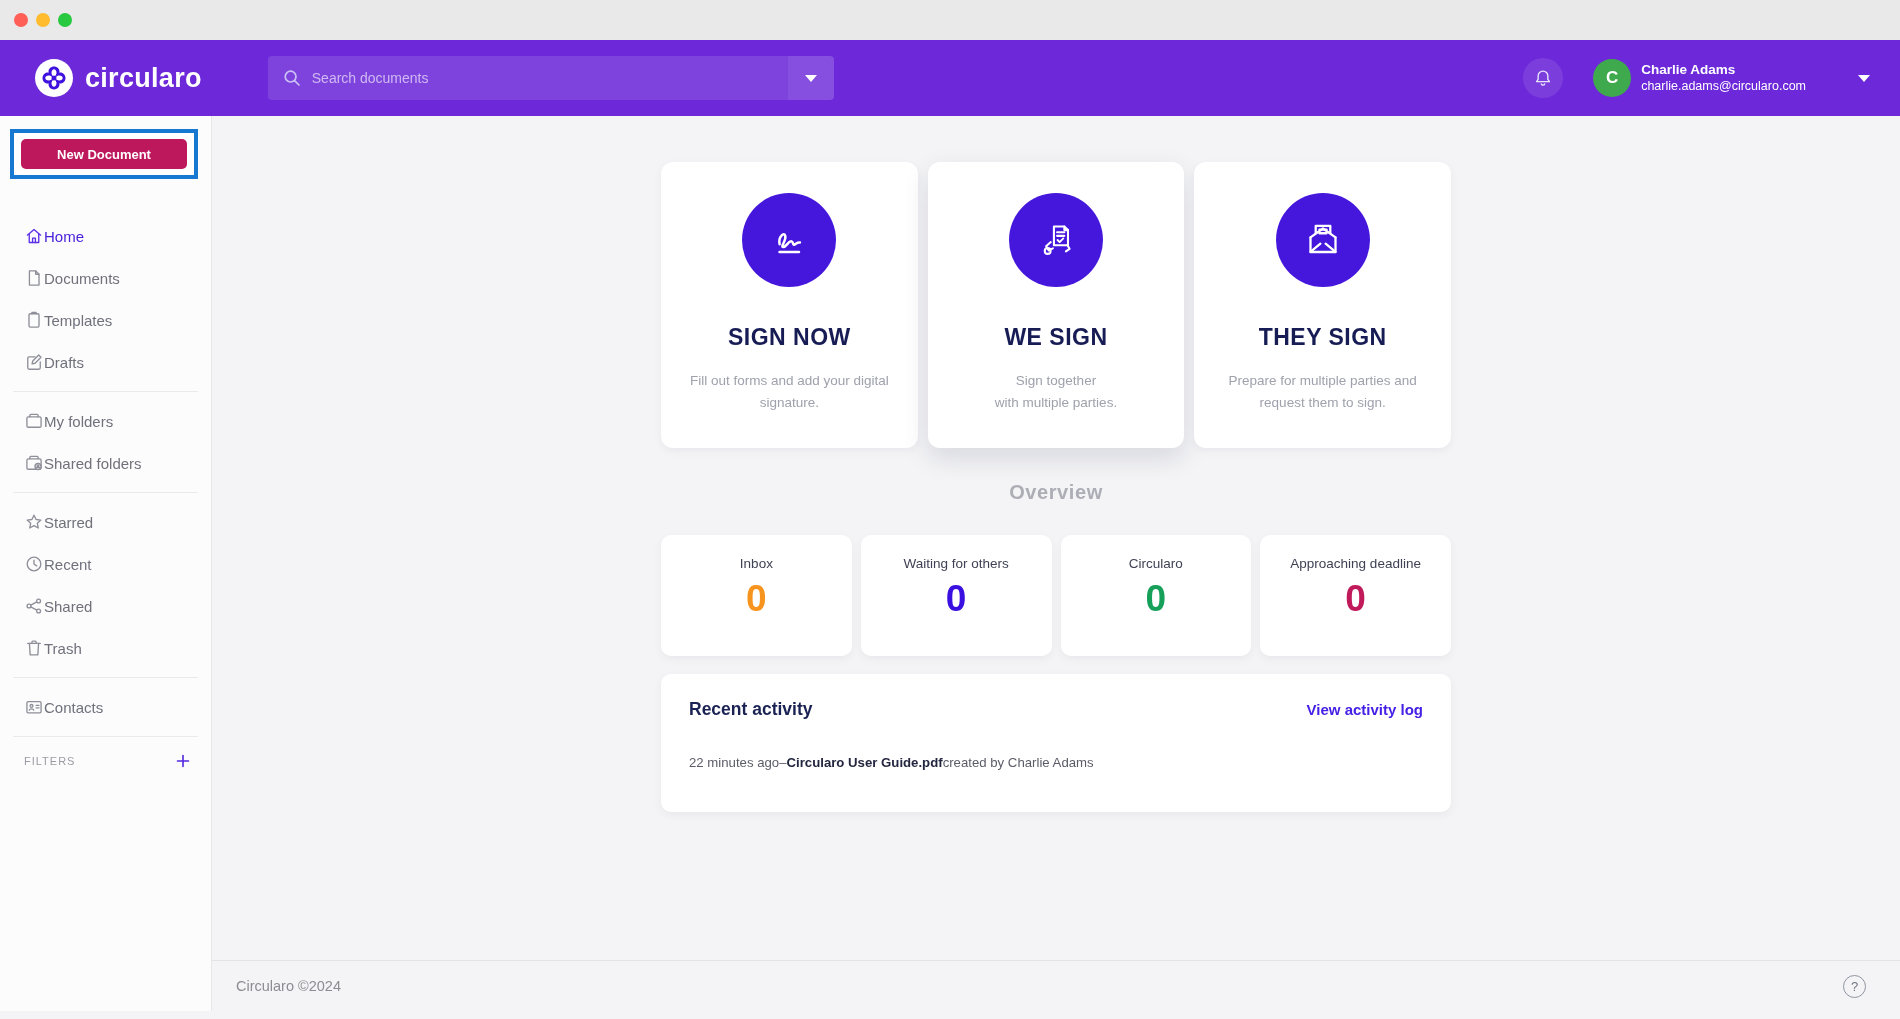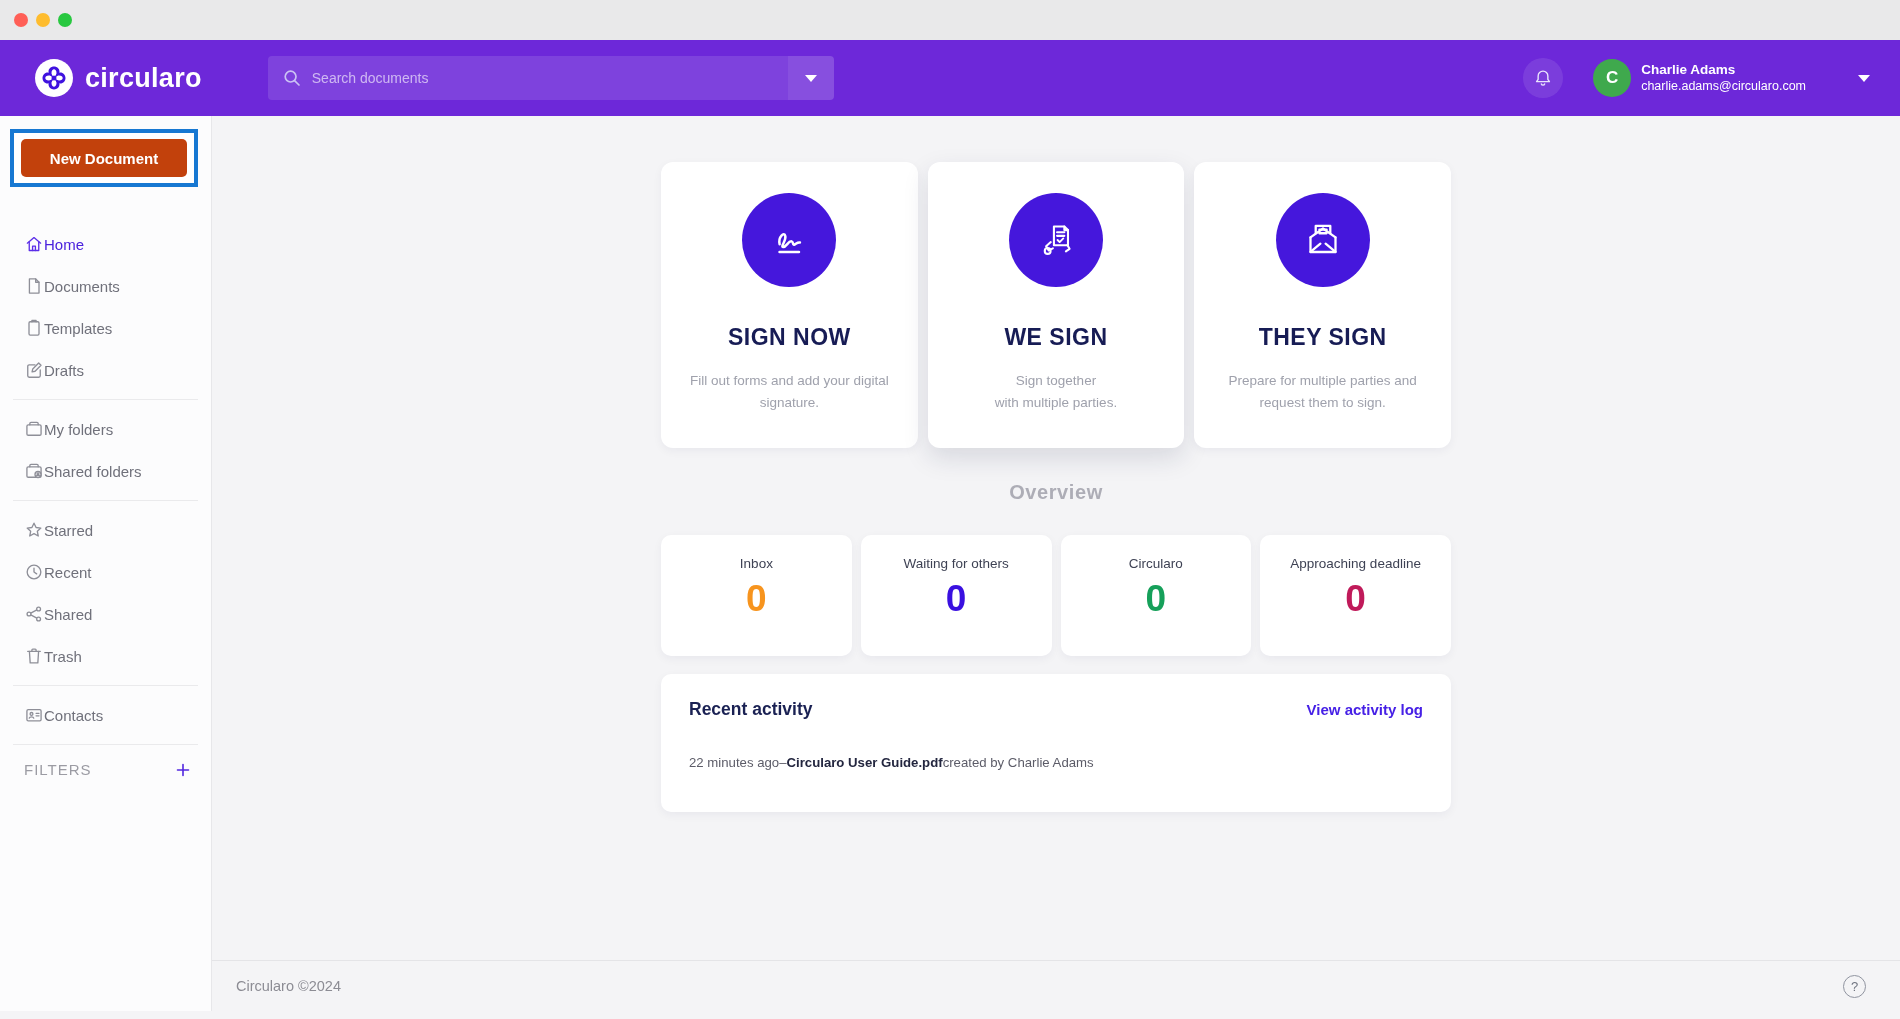--- a/index.html
+++ b/index.html
@@ -38,31 +38,31 @@
   .user-caret { margin-left:52px; }
 
   
   .body-row { display:flex; height:895px; }
   .sidebar { width:212px; background:#FCFCFD; border-right:1px solid #E7E7EA; padding-top:13px; flex-shrink:0; }
   .content { flex:1; display:flex; flex-direction:column; background:#F4F4F6; overflow:hidden; }
   .content-inner { width:790px; margin:0 auto; padding-top:46px; }
 
   
   .highlight-box { margin:0 13px 0 10px; border:4px solid #1778D2; padding:6px 7px; background:#fff; }
-  .new-doc-btn { width:100%; height:38px; background:#c2410c; border:none; border-radius:5px; color:#fff;
-      font-size:15px; font-weight:bold; cursor:pointer; font-family:"Liberation Sans",sans-serif; }
+  .new-doc-btn { width:100%; height:30px; background:#be185d; border:none; border-radius:5px; color:#fff;
+      font-size:13px; font-weight:bold; cursor:pointer; font-family:"Liberation Sans",sans-serif; }
   .nav { list-style:none; margin-top:36px; }
   .nav-item { height:42px; display:flex; align-items:center; padding-left:24px; font-size:15px;
       color:#70717B; cursor:pointer; }
   .nav-item svg { color:#8E8F98; flex-shrink:0; }
   .nav-item.active { color:#4A21DD; }
   .nav-item.active svg { color:#5B2EE8; }
   .side-divider { border:none; border-top:1px solid #EAEAEC; margin:8px 13px; }
   .filters-row { margin-top:16px; padding:0 20px 0 24px; display:flex; align-items:center; justify-content:space-between; }
-  .filters-label { font-size:15px; letter-spacing:1px; color:#9B9BA3; }
+  .filters-label { font-size:11px; letter-spacing:1px; color:#9B9BA3; }
   .plus-btn { color:#5226DF; cursor:pointer; display:flex; }
 
   
   .action-cards { display:grid; grid-template-columns:repeat(3,1fr); gap:10px; }
   .action-card { background:#fff; border-radius:12px; height:286px; text-align:center; padding-top:31px;
       box-shadow:0 3px 10px rgba(25,28,70,.05); cursor:pointer; }
   .action-card.elevated { box-shadow:0 10px 26px rgba(25,28,70,.13); }
   .icon-circle { width:94px; height:94px; border-radius:50%; background:#4517DC; margin:0 auto;
       display:flex; align-items:center; justify-content:center; }
   .card-title { margin-top:37px; font-size:23px; font-weight:bold; color:#171C55; letter-spacing:.5px; }

